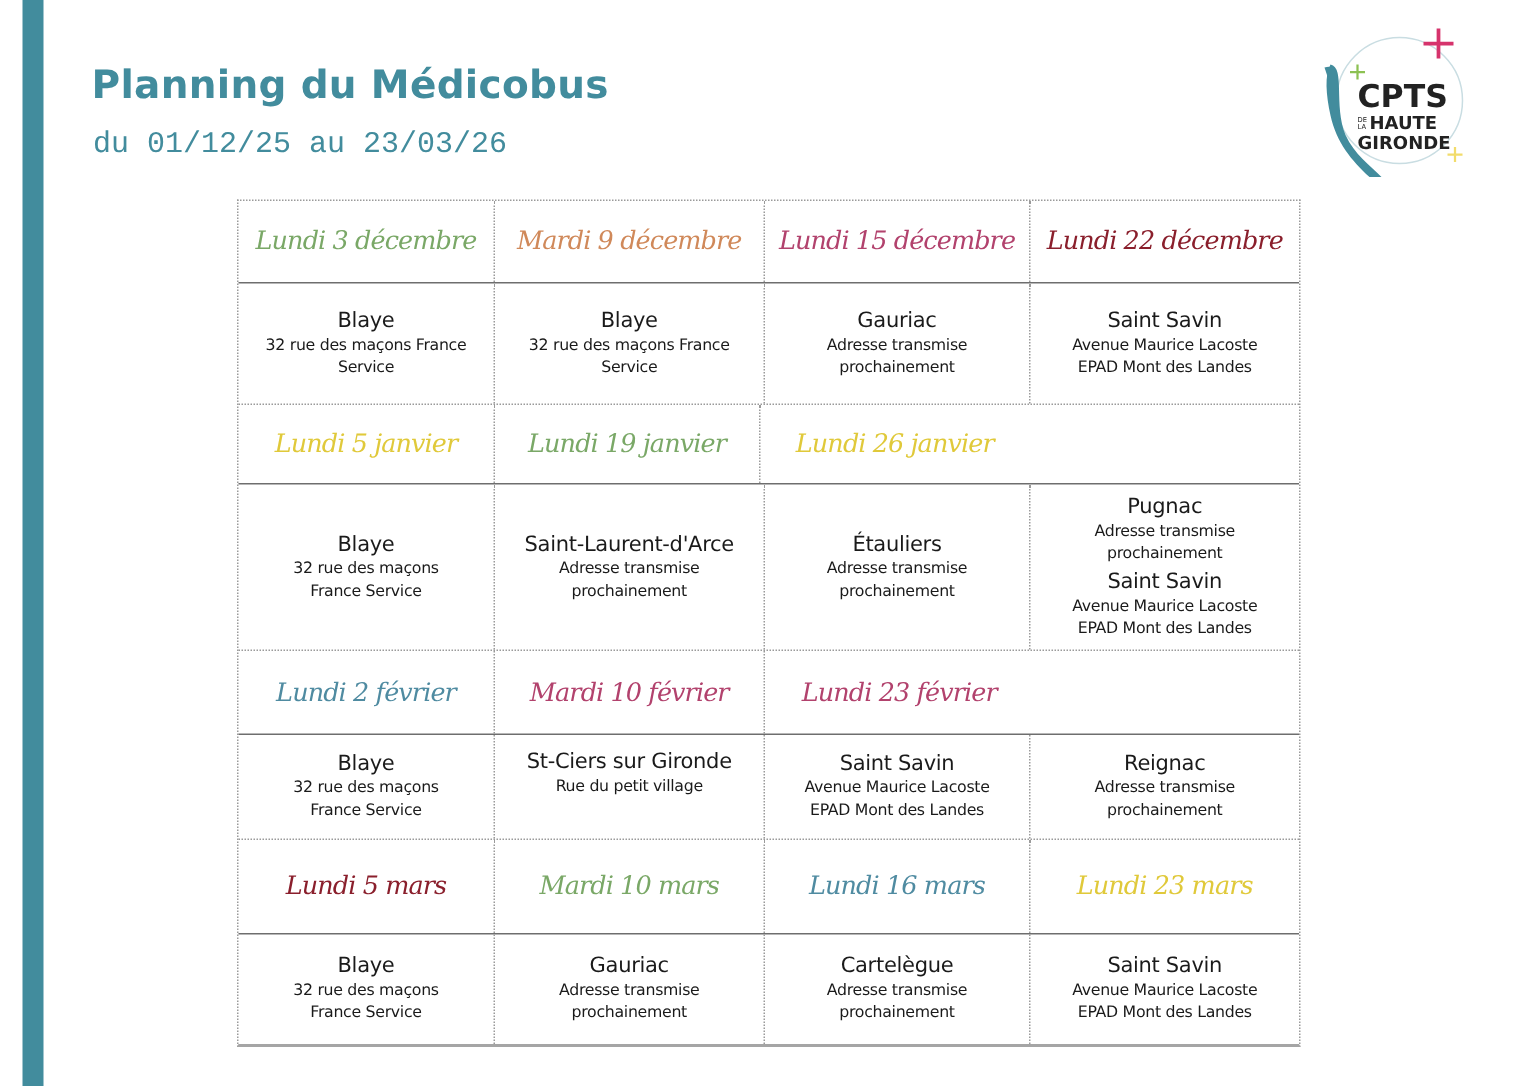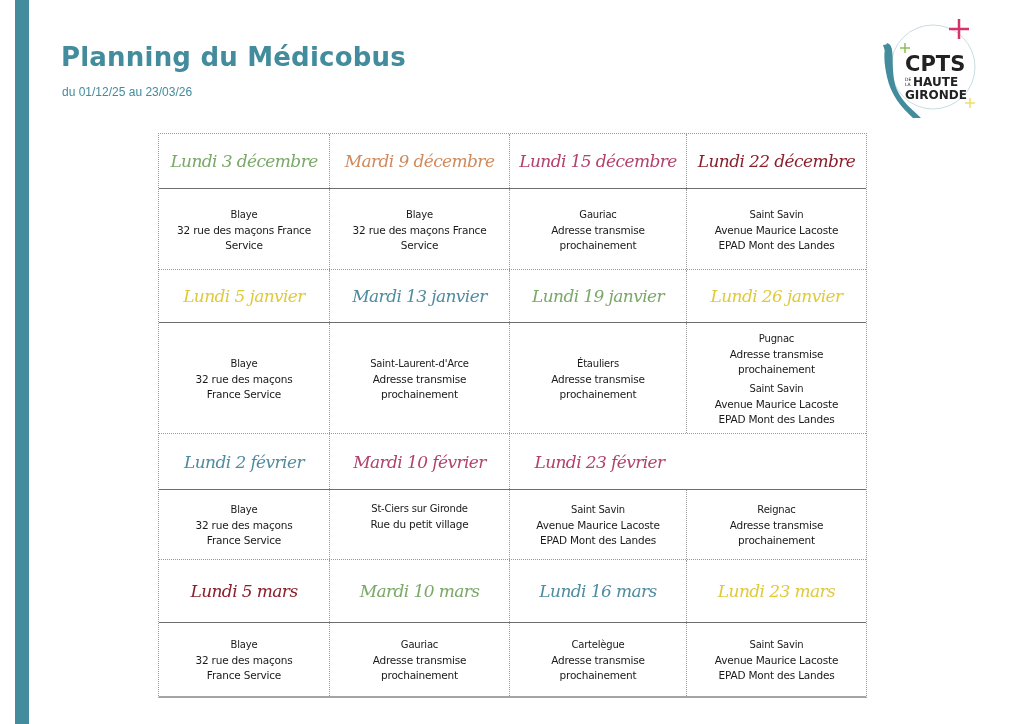--- a/index.html
+++ b/index.html
@@ -30,22 +30,22 @@
       font-size: 26px;
       color: #428c9d;
       letter-spacing: 0.2px;
       margin: 0;
       font-weight: bold;
     }
     .subtitle {
       position: absolute;
       left: 62px;
       top: 85px;
-      font-family: Liberation Sans, sans-serif;
-      font-size: 12px;
+      font-family: Liberation Mono, monospace;
+      font-size: 20px;
       color: #428c9d;
       margin: 0;
     }
     .logo {
       position: absolute;
       left: 875px;
       top: 15px;
       width: 110px;
       height: 105px;
     }
@@ -82,21 +82,21 @@
 
     .date-label {
       font-family: "DejaVu Serif", serif;
       font-style: italic;
       font-size: 17px;
       letter-spacing: -0.6px;
       white-space: nowrap;
     }
     .place {
       font-family: "DejaVu Sans", sans-serif;
-      font-size: 10px;
+      font-size: 14px;
       color: #1a1a1a;
       line-height: 17px;
       letter-spacing: -0.2px;
     }
     .addr {
       font-family: "DejaVu Sans", sans-serif;
       font-size: 10.5px;
       color: #1a1a1a;
       line-height: 15px;
       letter-spacing: -0.2px;
@@ -184,23 +184,20 @@
           </div>
       </div>
     </div>
   </div>
 
   <div class="month-block">
     <div class="row date-row" style="height:52px">
       <div class="cell c1">
           <span class="date-label" style="color:#e0c93a">Lundi 5 janvier</span>
         </div>
-      <div class="cell c2">
-          <span class="date-label" style="color:#4f8ba1">Mardi 13 janvier</span>
-        </div>
       <div class="cell c3">
           <span class="date-label" style="color:#7aa867">Lundi 19 janvier</span>
         </div>
       <div class="cell c4">
           <span class="date-label" style="color:#e0c93a">Lundi 26 janvier</span>
         </div>
     </div>
     <div class="row loc-row" style="height:110px">
       <div class="cell c1">
         <div class="entry">

